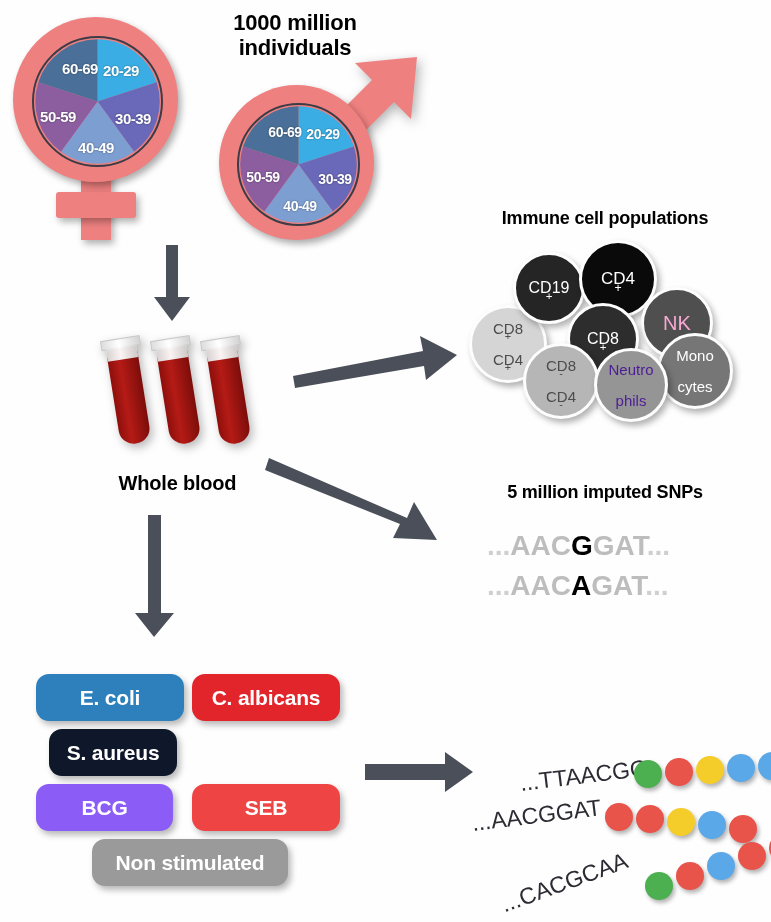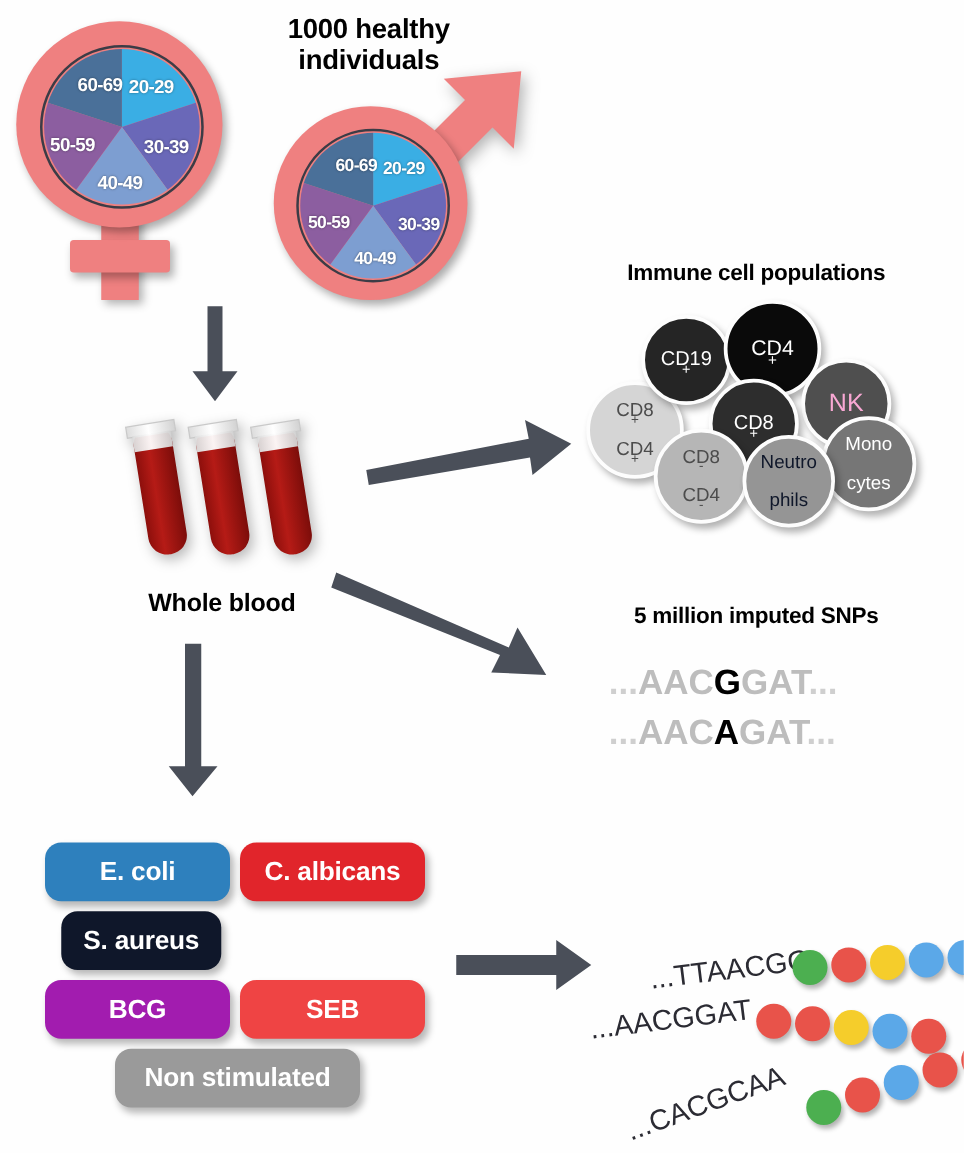--- a/index.html
+++ b/index.html
@@ -91,21 +91,21 @@
     position:absolute;border-radius:50%;
     box-shadow:2px 3px 4px rgba(0,0,0,0.30);
   }
 </style>
 </head>
 <body>
 
 <div class="abs" style="left:0;top:0;width:460px;height:260px;">
 
   <div class="abs hdr" style="left:180px;top:10px;width:230px;font-size:22px;">
-    <div>1000 healthy</div>
+    <div>1000 million</div>
     <div>individuals</div>
   </div>
 
   <div class="sym" style="left:8px;top:12px;width:180px;height:230px;">
 
     <div class="f-stem" style="left:73px;top:150px;width:30px;height:78px;"></div>
 
     <div class="f-stem" style="left:48px;top:180px;width:80px;height:26px;border-radius:3px;"></div>
 
     <div class="ring" style="left:5px;top:5px;width:165px;height:165px;"></div>
@@ -250,21 +250,21 @@
     </span>
   </div>
 
   <div class="cell" style="left:68px;top:143px;width:76px;height:76px;background:#b6b6b6;color:#4c4c4c;font-size:15px;">
     <span>
       <span>CD8</span><span class="sup">-</span><br>
       <span>CD4</span><span class="sup">-</span>
     </span>
   </div>
 
-  <div class="cell" style="left:139px;top:148px;width:74px;height:74px;background:#959595;color:#0f172a;font-size:15px;">
+  <div class="cell" style="left:139px;top:148px;width:74px;height:74px;background:#959595;color:#4c1d95;font-size:15px;">
     <span>
       <span>Neutro</span><br><span>phils</span>
     </span>
   </div>
 </div>
 
 <div class="abs" style="left:455px;top:482px;width:316px;height:135px;">
   <div class="abs hdr" style="left:0;top:0;width:300px;font-size:18px;">5 million imputed SNPs</div>
 
   <div class="snpline" style="left:32px;top:48px;font-size:28px;">
@@ -275,21 +275,21 @@
     <span class="d">...</span><span class="b">AAC</span><span class="hi">A</span><span class="b">GAT</span><span class="d">...</span>
   </div>
 </div>
 
 <div class="abs" style="left:30px;top:672px;width:340px;height:230px;">
   <div class="stim" style="left:6px;top:2px;width:148px;height:47px;background:#2e80bd;font-size:21px;">E. coli</div>
   <div class="stim" style="left:162px;top:2px;width:148px;height:47px;background:#e1252b;font-size:21px;">C. albicans</div>
 
   <div class="stim" style="left:19px;top:57px;width:128px;height:47px;background:#0f172a;font-size:21px;">S. aureus</div>
 
-  <div class="stim" style="left:6px;top:112px;width:148px;height:47px;background:#a21caf;font-size:21px;">BCG</div>
+  <div class="stim" style="left:6px;top:112px;width:137px;height:47px;background:#8b5cf6;font-size:21px;">BCG</div>
   <div class="stim" style="left:162px;top:112px;width:148px;height:47px;background:#ef4444;font-size:21px;">SEB</div>
 
   <div class="stim" style="left:62px;top:167px;width:196px;height:47px;background:#9a9a9a;font-size:21px;">Non stimulated</div>
 </div>
 
 <div class="abs" style="left:448px;top:672px;width:323px;height:248px;">
   <div class="abs hdr" style="left:0;top:0px;width:310px;font-size:19px;">
   </div>
 
   <div class="strand" style="left:70px;top:84px;width:260px;height:60px;">

